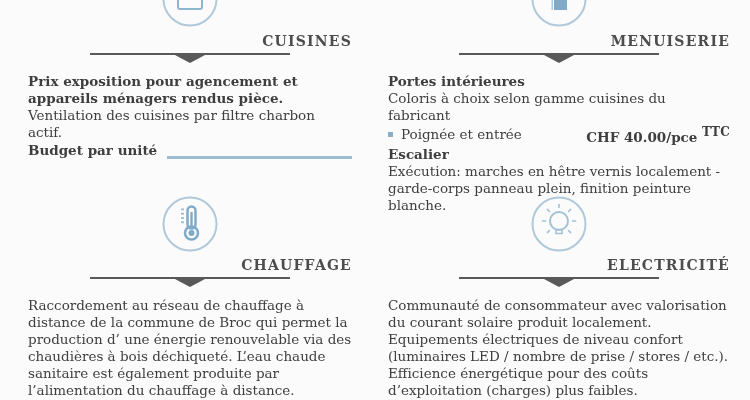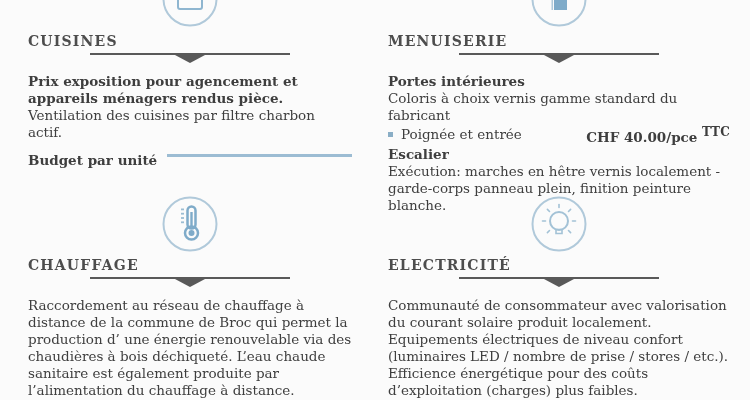--- a/index.html
+++ b/index.html
@@ -16,21 +16,21 @@
   .sec-menuiserie  { left: 388px; top: 0;     width: 342px; }
   .sec-chauffage   { left: 28px;  top: 195px; width: 324px; }
   .sec-electricite { left: 388px; top: 195px; width: 342px; }
 
   .icon-row { display: flex; justify-content: center; overflow: visible; }
   .icon-row.clipped { height: 27px; }
   .icon-row.clipped svg { margin-top: -30px; }
   .icon-row.full { height: 56px; }
 
   .sec-title {
-    text-align: left;
+    text-align: right;
     margin-top: 6px;
     font-size: 14px;
     font-weight: bold;
     letter-spacing: 1.2px;
     color: #4d4d4d;
   }
   .rule {
     position: relative;
     width: 200px;
     margin: 4px auto 0;
@@ -46,21 +46,21 @@
     border-right: 15px solid transparent;
     border-top: 8px solid #595959;
   }
 
   .content { margin-top: 9px; font-size: 13.5px; line-height: 17px; }
   .content p { margin: 0; }
   .b { font-weight: bold; }
   .gap-top { margin-top: 8px; }
   .gap-top9 { margin-top: 9px; }
 
-  .budget-row { display: flex; align-items: flex-start; margin-top: 11px; }
+  .budget-row { display: flex; align-items: flex-end; margin-top: 1px; }
   .budget-row .label { font-weight: bold; white-space: nowrap; }
   .blue-line { flex: 1; height: 3px; background: #9cbcd3; margin-left: 10px; margin-top: 2px; }
 
   .price-row { display: flex; align-items: center; justify-content: space-between; }
   .bullet { width: 5px; height: 5px; background: #8aaec6; margin-right: 8px; flex: none; }
   .price { margin-left: auto; font-weight: bold; white-space: nowrap; }
   sup.tax { font-size: 12px; font-weight: bold; letter-spacing: 0.3px; }
 
   svg { display: block; }
 </style>
@@ -95,21 +95,21 @@
       <rect x="24" y="14" width="13" height="26" fill="#7fabc9"></rect>
       <rect x="21.5" y="14" width="1.5" height="26" fill="#b0c9da"></rect>
     </svg>
   </div>
   <div class="sec-title">MENUISERIE</div>
   <div class="rule">
       <div class="arrow"></div>
     </div>
   <div class="content">
     <p class="b">Portes intérieures</p>
-    <p>Coloris à choix vernis gamme standard du fabricant</p>
+    <p>Coloris à choix selon gamme cuisines du fabricant</p>
     <div class="price-row">
       <span class="bullet"></span>
       <span>Poignée et entrée</span>
       <span class="price"><span>CHF 40.00/pce</span> <sup class="tax">TTC</sup></span>
     </div>
     <p class="b gap-top">Escalier</p>
     <p>Exécution: marches en hêtre vernis localement - garde-corps panneau plein, finition peinture blanche.</p>
   </div>
 </div>
 

